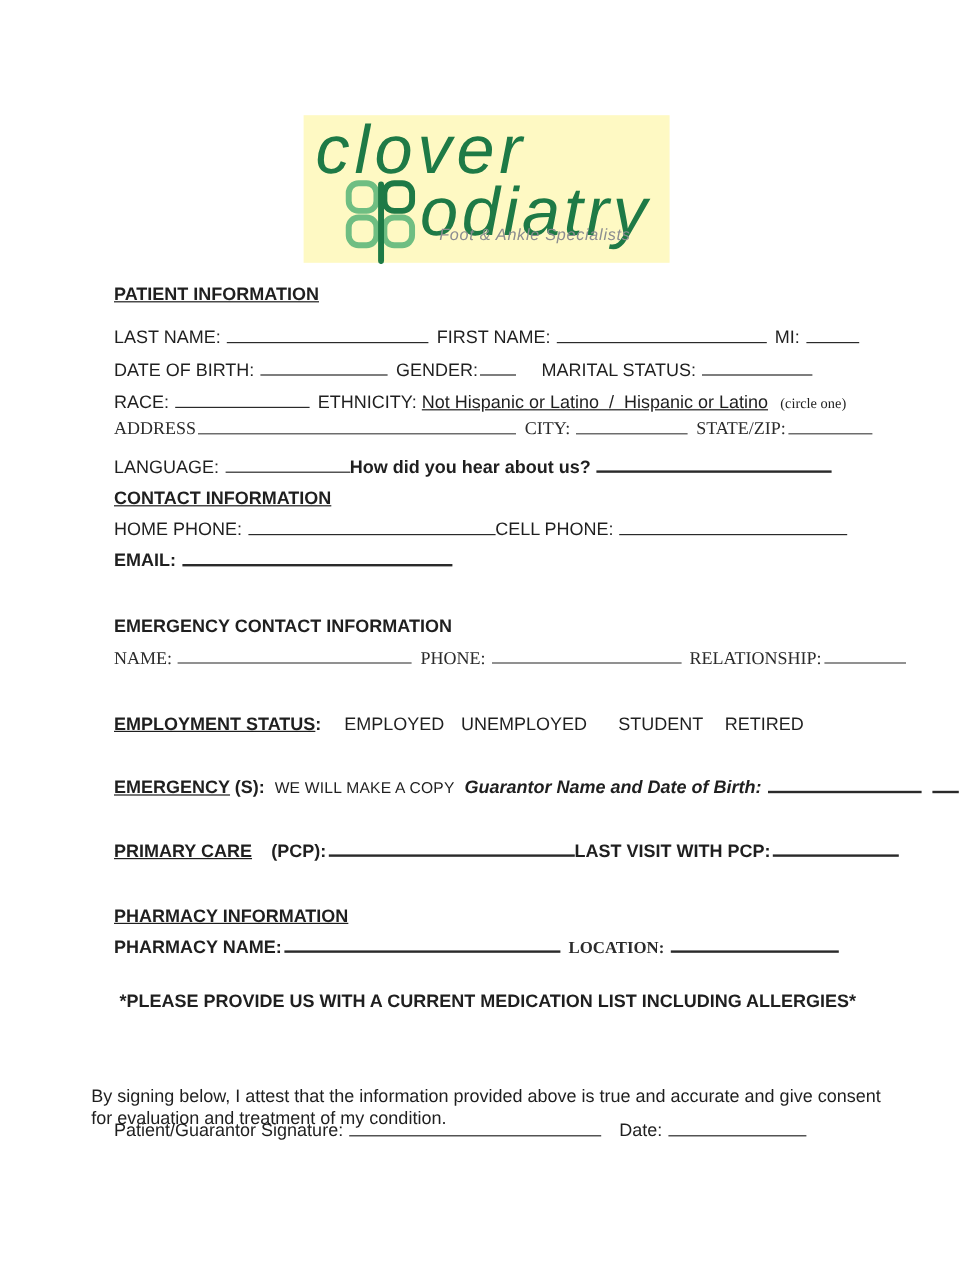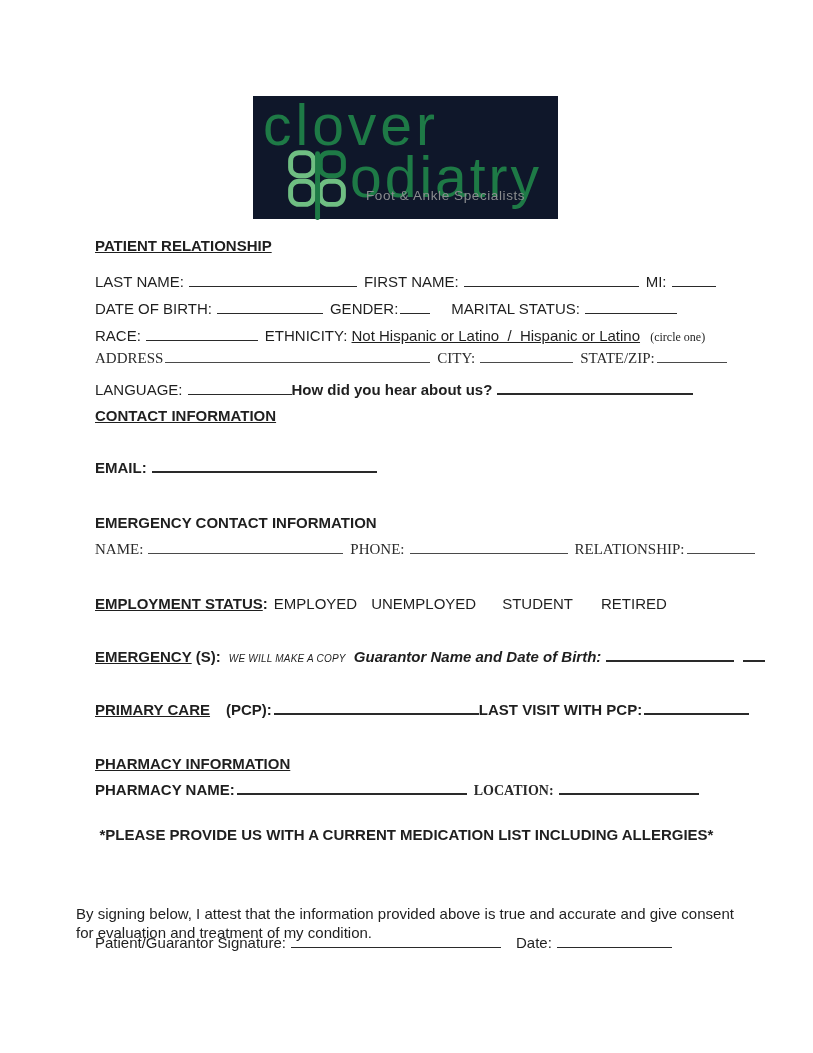--- a/index.html
+++ b/index.html
@@ -7,21 +7,22 @@
   body {
     width:813px; height:1053px; position:relative;
     font-family:"Liberation Sans", sans-serif;
     color:#1f1f1f; font-size:15px;
   }
   .page { position:absolute; inset:0; background:#ffffff; }
 
   
   .logo-box {
     position:absolute; left:253px; top:96px; width:305px; height:123px;
-    background:#0f172a;
+    background:#fef9c3;
+    font-style:italic;
   }
   .logo-top {
     position:absolute; left:10px; top:-4px;
     font-size:57px; letter-spacing:4px; font-weight:400;
     color:#1e7a46;
   }
   .logo-icon { position:absolute; left:31px; top:52px; }
   .logo-bottom {
     position:absolute; left:97px; top:48px;
     font-size:57px; letter-spacing:3px; font-weight:400;
@@ -30,42 +31,42 @@
   .logo-tagline {
     position:absolute; left:113px; top:92px;
     font-size:13.5px; letter-spacing:0.6px; color:#8b8d90;
   }
 
   
   .row { position:absolute; left:95px; white-space:nowrap; line-height:17px; }
   .b { font-weight:bold; }
   .u { text-decoration:underline; }
   .serif { font-family:"Liberation Serif", serif; color:#2b2b2b; }
-  .it-caps { font-style:italic; font-size:10px; letter-spacing:0.2px; }
+  .it-caps { font-size:13px; letter-spacing:0.2px; }
   .bold-it { font-weight:bold; font-style:italic; }
   .small-serif-b { font-family:"Liberation Serif", serif; font-weight:normal; font-size:12px; }
   .center { left:0; width:813px; text-align:center; }
 
   .blank {
     display:inline-block; height:12px;
     border-bottom:1.4px solid #2a2a2a;
     margin:0 7px 0 5px;
   }
   .blank.bb { border-bottom-width:2px; }
   .blank.sb { border-bottom:1.1px solid #4a4a4a; }
   .blank.nl { margin-left:2px; }
   .blank.nr { margin-right:0; }
 
   .consent {
     position:absolute; left:76px; width:660px; top:862px;
     text-align:left; line-height:19px; white-space:normal;margin-top:42px;
   }
   .gap-u { margin-left:14px; }
   .gap-u2 { margin-left:26px;text-align:right; }
-  .gap-u3 { margin-left:28px; }
+  .gap-u3 { margin-left:18px; }
   .opt { margin-left:0; }
 </style>
 </head>
 <body>
 
 <div class="page">
 
   <div class="logo-box">
     <div class="logo-top">clover</div>
     <div class="logo-icon">
@@ -74,21 +75,21 @@
         <rect x="66" y="8" width="42" height="42" rx="15" fill="none" stroke="#1e7a46" stroke-width="9"></rect>
         <rect x="12" y="60" width="42" height="42" rx="15" fill="none" stroke="#6fbe82" stroke-width="9"></rect>
         <rect x="66" y="60" width="42" height="42" rx="15" fill="none" stroke="#6fbe82" stroke-width="9"></rect>
         <line x1="61" y1="10" x2="61" y2="126" stroke="#1e7a46" stroke-width="9" stroke-linecap="round"></line>
       </svg>
     </div>
     <div class="logo-bottom">odiatry</div>
     <div class="logo-tagline">Foot &amp; Ankle Specialists</div>
   </div>
 
-  <div class="row b u" style="top:237px">PATIENT RELATIONSHIP</div>
+  <div class="row b u" style="top:237px">PATIENT INFORMATION</div>
 
   <div class="row" style="top:273px">
     <span>LAST NAME:</span><span class="blank" style="width:168px"></span><span>FIRST NAME:</span><span class="blank" style="width:175px"></span><span>MI:</span><span class="blank nr" style="width:44px"></span>
   </div>
 
   <div class="row" style="top:300px">
     <span>DATE OF BIRTH:</span><span class="blank" style="width:106px"></span><span>GENDER:</span><span class="blank nl" style="width:30px"></span><span class="gap-u">MARITAL STATUS:</span><span class="blank nr" style="width:92px"></span>
   </div>
 
   <div class="row" style="top:327px">
@@ -100,33 +101,36 @@
   <div class="row serif" style="top:350px">
     <span>ADDRESS</span><span class="blank sb nl" style="width:265px"></span><span>CITY:</span><span class="blank sb" style="width:93px"></span><span>STATE/ZIP:</span><span class="blank sb nl nr" style="width:70px"></span>
   </div>
 
   <div class="row" style="top:381px">
     <span>LANGUAGE:</span><span class="blank nr" style="width:104px"></span><span class="b">How did you hear about us?</span><span class="blank bb nr" style="width:196px"></span>
   </div>
 
   <div class="row b u" style="top:407px">CONTACT INFORMATION</div>
 
+  <div class="row" style="top:433px">
+    <span>HOME PHONE:</span><span class="blank nr" style="width:206px"></span><span>CELL PHONE:</span><span class="blank nr" style="width:190px"></span>
+  </div>
 
   <div class="row" style="top:459px">
     <span class="b">EMAIL:</span><span class="blank bb nr" style="width:225px"></span>
   </div>
 
   <div class="row b" style="top:514px">EMERGENCY CONTACT INFORMATION</div>
 
   <div class="row serif" style="top:541px">
     <span>NAME:</span><span class="blank sb" style="width:195px"></span><span>PHONE:</span><span class="blank sb" style="width:158px"></span><span>RELATIONSHIP:</span><span class="blank sb nl nr" style="width:68px"></span>
   </div>
 
   <div class="row" style="top:595px">
-    <span class="b u">EMPLOYMENT STATUS</span><span class="b">:</span><span class="opt" style="margin-left:6px">EMPLOYED</span><span class="gap-u">UNEMPLOYED</span><span class="gap-u2">STUDENT</span><span class="gap-u3">RETIRED</span>
+    <span class="b u">EMPLOYMENT STATUS</span><span class="b">:</span><span class="opt" style="margin-left:19px">EMPLOYED</span><span class="gap-u">UNEMPLOYED</span><span class="gap-u2">STUDENT</span><span class="gap-u3">RETIRED</span>
   </div>
 
   <div class="row" style="top:648px">
     <span class="b u">EMERGENCY</span><span class="b" style="margin-left:4px">(S):</span>
     <span class="it-caps" style="margin-left:4px">WE WILL MAKE A COPY</span>
     <span class="bold-it" style="margin-left:4px">Guarantor Name and Date of Birth:</span><span class="blank bb" style="width:128px"></span><span class="blank bb nl nr" style="width:22px"></span>
   </div>
 
   <div class="row" style="top:701px">
     <span class="b u">PRIMARY CARE</span><span class="b" style="margin-left:16px">(PCP):</span><span class="blank bb nl nr" style="width:205px"></span><span class="b">LAST VISIT WITH PCP:</span><span class="blank bb nl nr" style="width:105px"></span>

